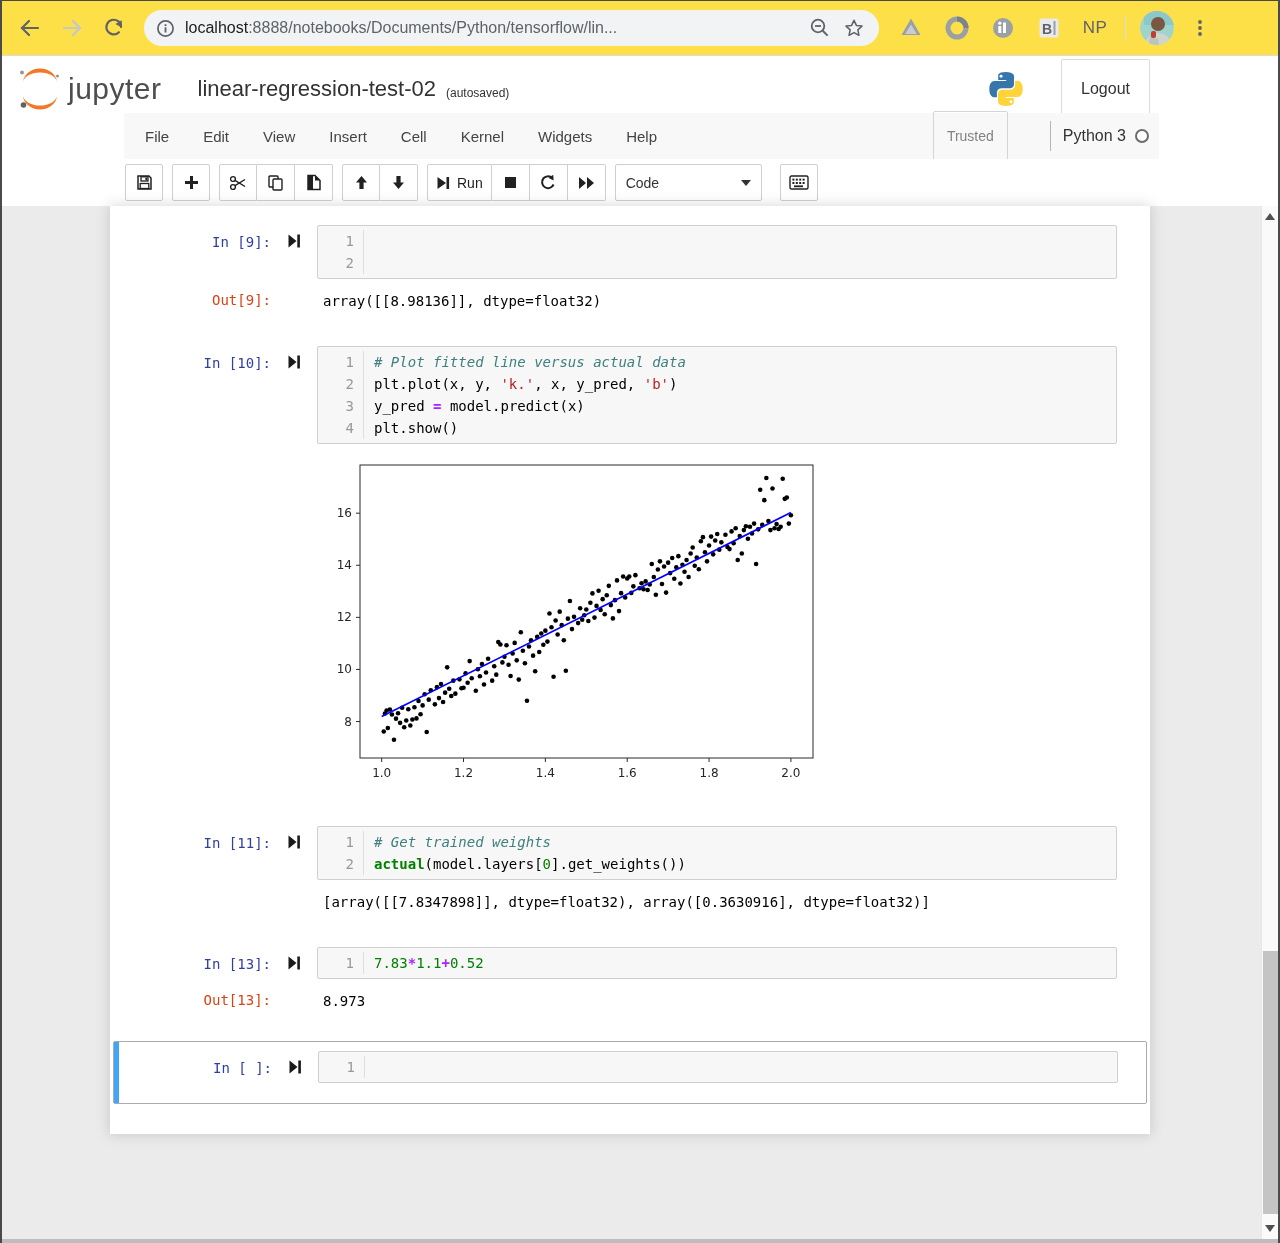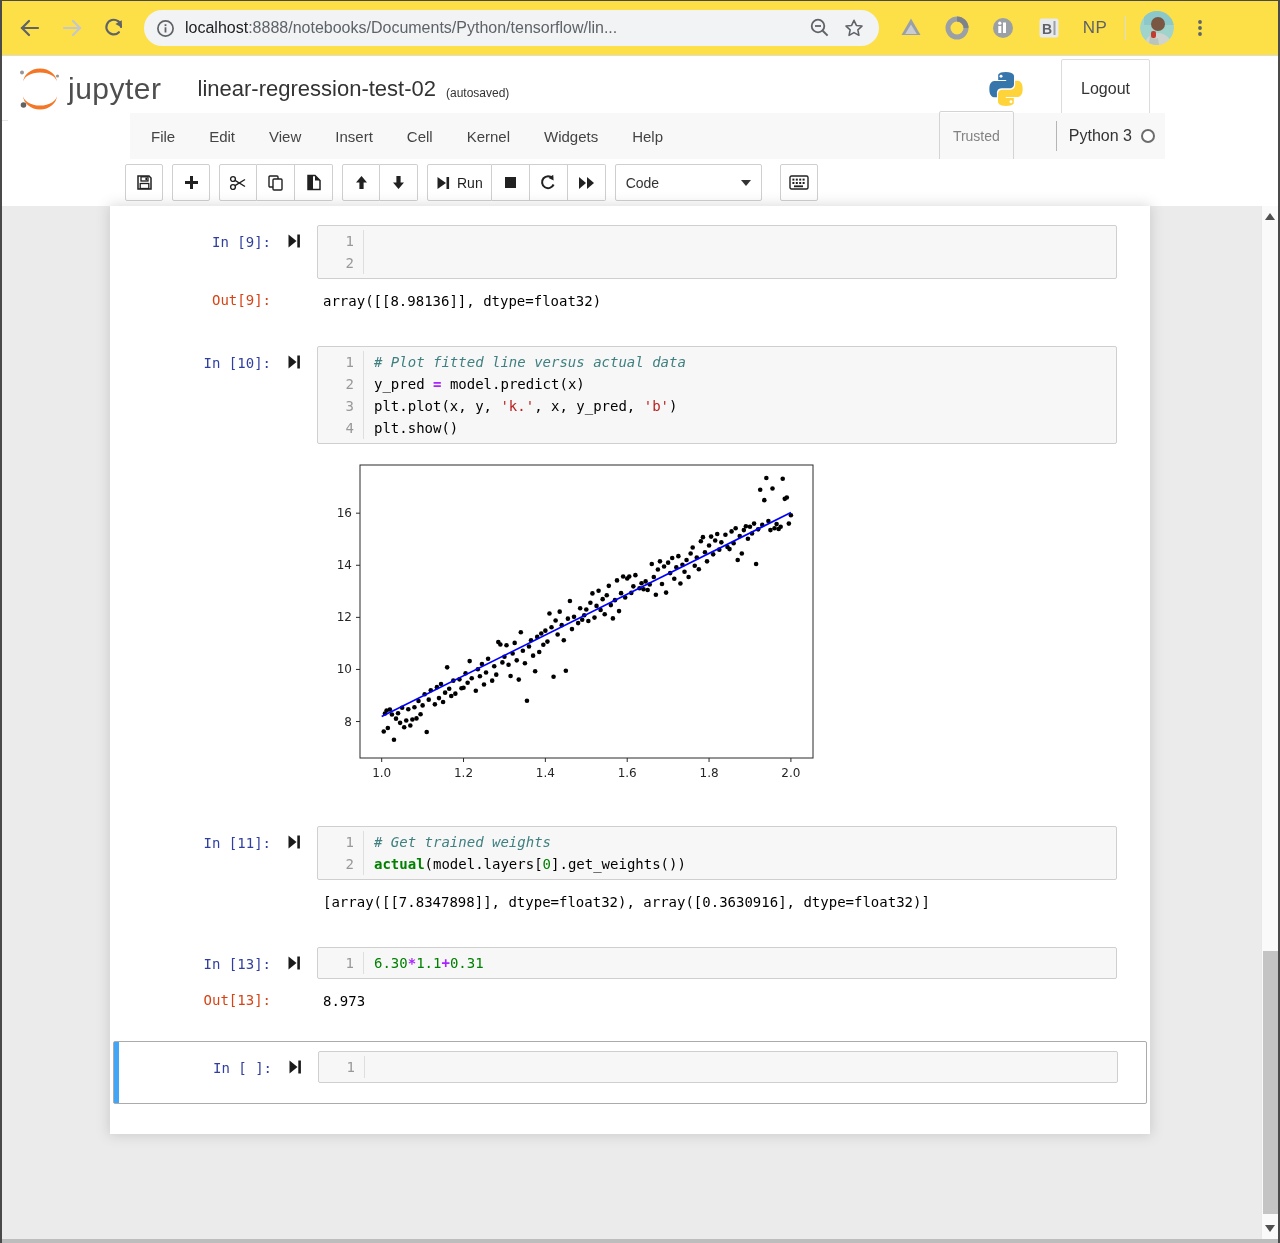--- a/index.html
+++ b/index.html
@@ -28,21 +28,21 @@
   #jp-header { position:absolute; top:56px; left:0; right:0; height:64px; background:#fff;
     border-bottom:1px solid #e7e7e7; display:flex; align-items:center; }
   #jp-logo { margin-left:14px; display:flex; align-items:center; cursor:pointer; }
   #jp-wordmark { font-size:30px; color:#4e4e4e; margin-left:6px; letter-spacing:0.5px; }
   #nb-title { font-size:22px; color:#333; margin-left:36px; cursor:pointer; }
   #nb-autosaved { font-size:12px; color:#333; margin-left:10px; padding-top:8px; }
   #header-right { margin-left:auto; display:flex; align-items:center; margin-right:128px; }
   #logout-btn { margin-left:36px; border:1px solid #dcdcdc; border-radius:2px; background:#fff;
     font-size:16px; color:#333; padding:20px 19px; cursor:pointer; font-family:inherit; }
   
-  #menu-row { position:absolute; top:112px; left:6px; right:0; height:46px; background:#fff; }
+  #menu-row { position:absolute; top:112px; left:0; right:0; height:46px; background:#fff; }
   #menubar { margin-left:122px; width:1035px; height:100%; background:#f8f8f8;
     display:flex; align-items:center; padding-left:4px; }
   .menu-item { font-size:15px; color:#444; padding:6px 17px; cursor:pointer; }
   #menubar-right { margin-left:auto; display:flex; align-items:center; margin-right:10px; }
   #trusted-btn { border:1px solid #d4d4d4; border-radius:2px; color:#828282; background:transparent;
     font-size:14px; padding:16px 13px; margin-right:42px; font-family:inherit; }
   #kernel-divider { width:1px; height:30px; background:#b5b5b5; margin-right:12px; }
   #kernel-name { font-size:16px; color:#333; }
   #kernel-ind { width:14px; height:14px; border:2px solid #6d6d6d; border-radius:50%; margin-left:9px; background:#fff; }
   
@@ -388,22 +388,22 @@
           </div>
           <div class="input-box">
             <div class="gutter">
               <div>1</div>
               <div>2</div>
               <div>3</div>
               <div>4</div>
             </div>
             <div class="code-col">
               <div class="codeline"><span class="tk-c"># Plot fitted line versus actual data</span></div>
+              <div class="codeline"><span class="tk-p">plt.plot(x, y, </span><span class="tk-s">'k.'</span><span class="tk-p">, x, y_pred, </span><span class="tk-s">'b'</span><span class="tk-p">)</span></div>
               <div class="codeline"><span class="tk-p">y_pred </span><span class="tk-o">=</span><span class="tk-p"> model.predict(x)</span></div>
-              <div class="codeline"><span class="tk-p">plt.plot(x, y, </span><span class="tk-s">'k.'</span><span class="tk-p">, x, y_pred, </span><span class="tk-s">'b'</span><span class="tk-p">)</span></div>
               <div class="codeline"><span class="tk-p">plt.show()</span></div>
             </div>
           </div>
           <div class="output">
             <div class="out-prompt"></div>
             <div class="out-content chart">
               <svg width="498" height="333" viewBox="0 0 498 333">
                 <rect x="0" y="0" width="498" height="333" fill="#ffffff"></rect>
                 <rect x="30" y="8" width="453" height="293" fill="#ffffff" stroke="#2b2b2b" stroke-width="1"></rect>
                 <line x1="51.68834688346885" y1="301" x2="51.68834688346885" y2="305" stroke="#2b2b2b" stroke-width="1"></line>
@@ -662,21 +662,21 @@
                 <polygon points="0.5,0.5 8.5,7 0.5,13.5" fill="#1a1a1a"></polygon>
                 <rect x="9.3" y="0.5" width="2.6" height="13" fill="#1a1a1a"></rect>
               </svg>
             </div>
           </div>
           <div class="input-box">
             <div class="gutter">
               <div>1</div>
             </div>
             <div class="code-col">
-              <div class="codeline"><span class="tk-n">6.30</span><span class="tk-o">*</span><span class="tk-n">1.1</span><span class="tk-o">+</span><span class="tk-n">0.31</span></div>
+              <div class="codeline"><span class="tk-n">7.83</span><span class="tk-o">*</span><span class="tk-n">1.1</span><span class="tk-o">+</span><span class="tk-n">0.52</span></div>
             </div>
           </div>
           <div class="output">
             <div class="out-prompt">Out[13]:</div>
             <div class="out-content">8.973</div>
           </div>
         </div>
         <div class="cell-gap"></div>
         <div class="cell selected">
           <div class="prompt-area">

